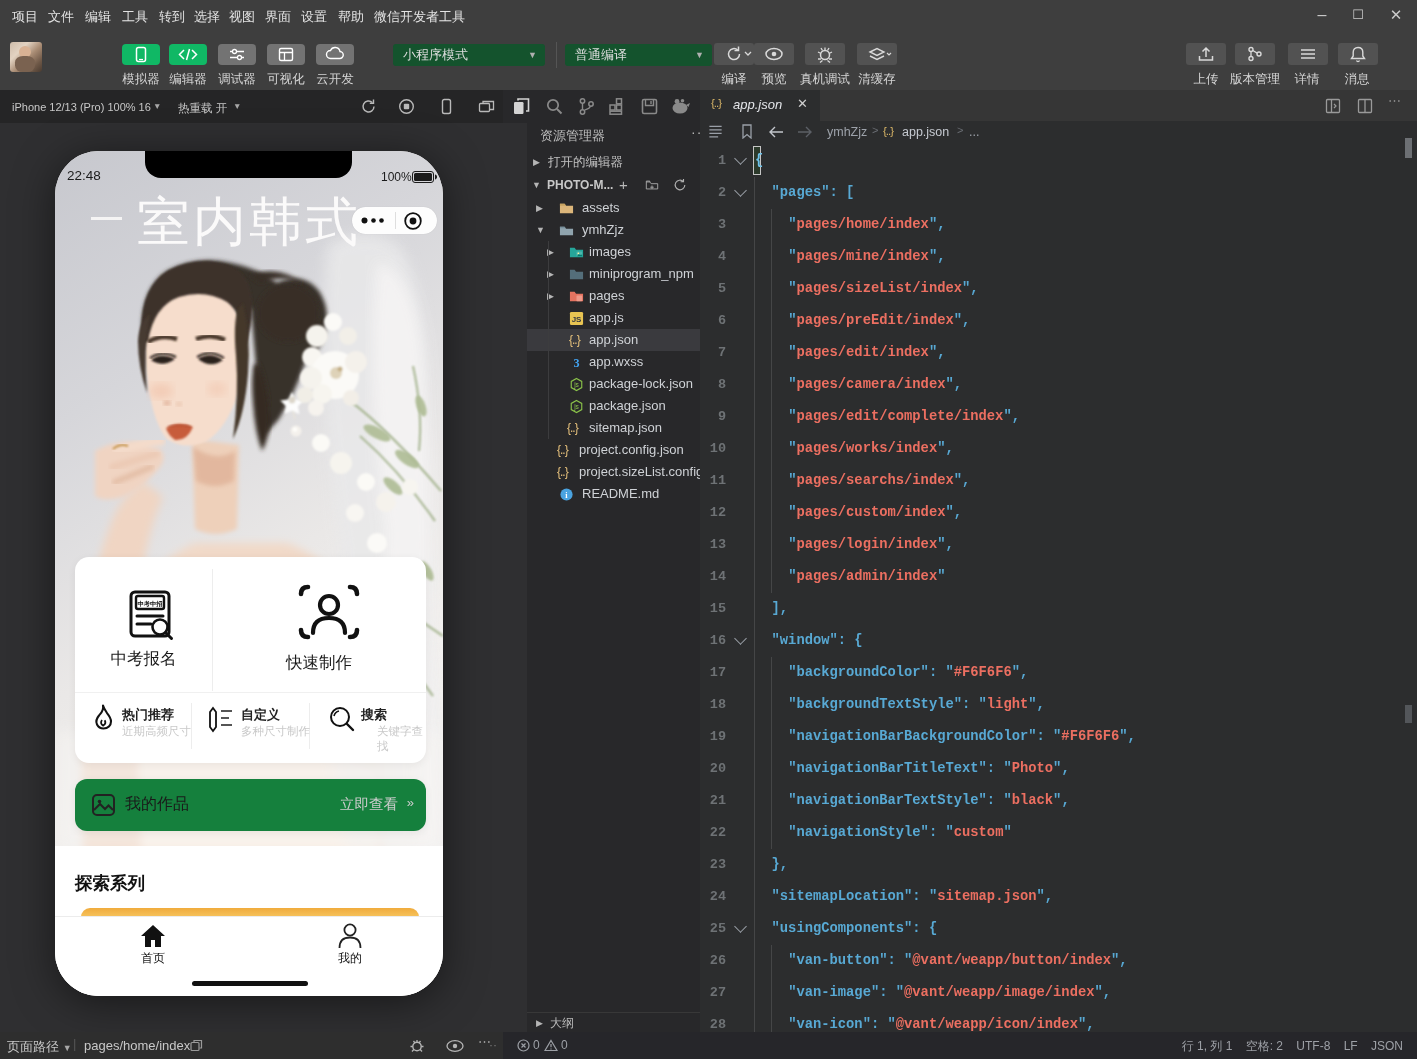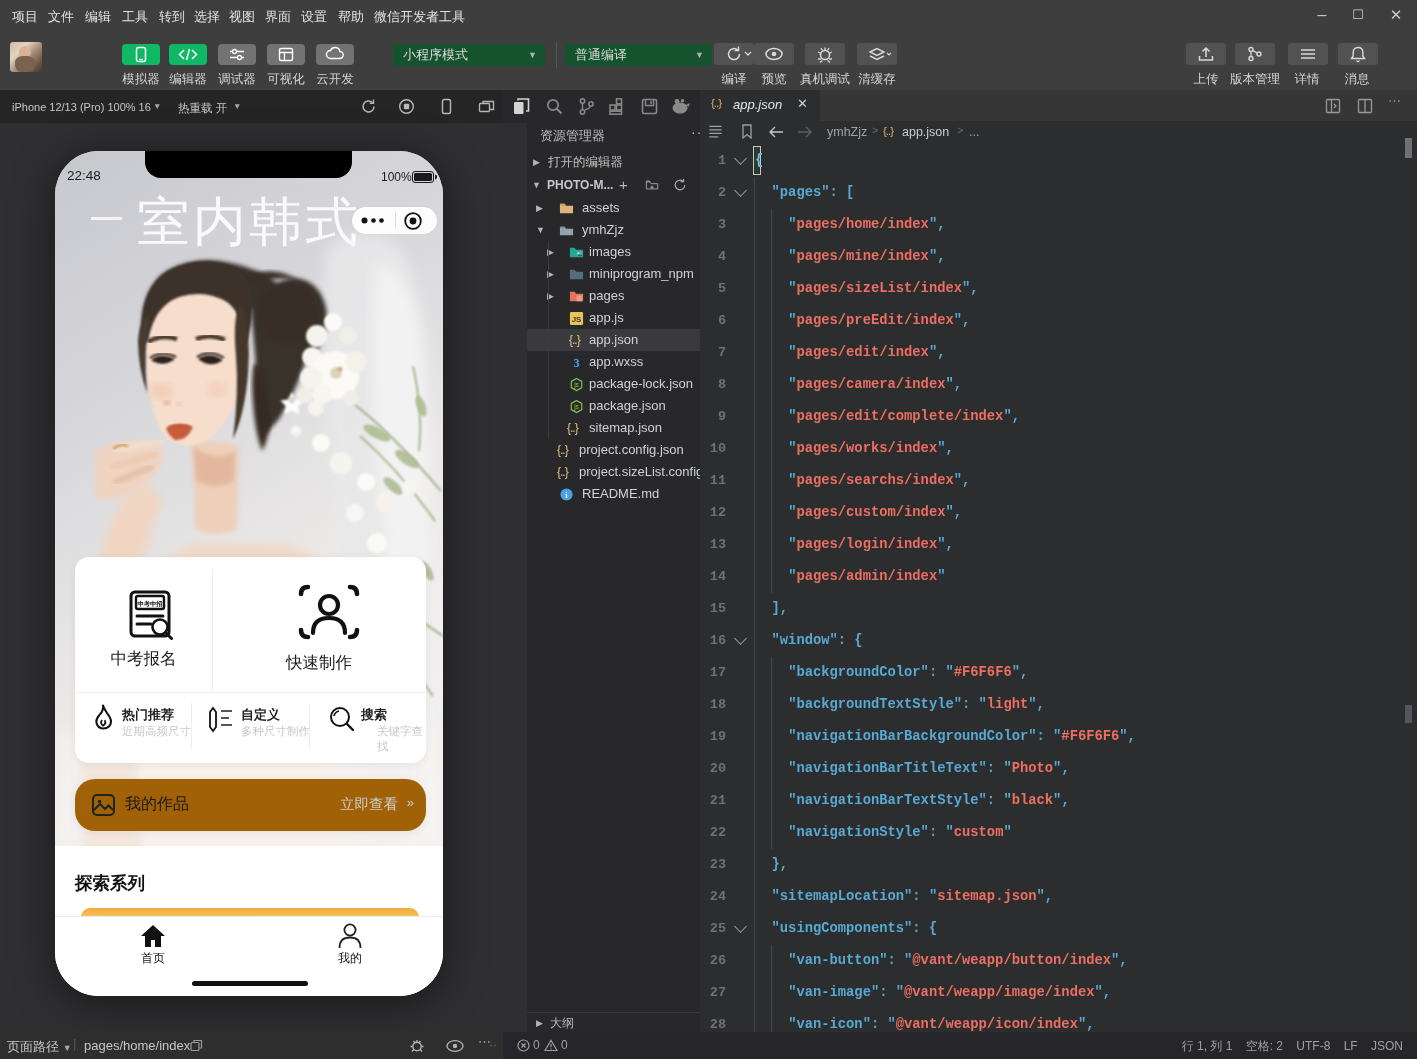--- a/index.html
+++ b/index.html
@@ -434,21 +434,21 @@
         <div style="position:absolute; left:166px; top:167px; font-size:11.5px; color:#c9c9c9;">多种尺寸制作</div>
         <svg style="position:absolute; left:253px; top:148px;" width="28" height="28" viewBox="0 0 28 28">
             <circle cx="12" cy="12" r="9" fill="none" stroke="#111" stroke-width="2"></circle>
             <path d="M19 19l6 6" stroke="#111" stroke-width="2.4" stroke-linecap="round"></path>
             <path d="M6 11 Q7 7 11 6" stroke="#111" stroke-width="1.6" fill="none"></path>
           </svg>
         <div style="position:absolute; left:286px; top:149px; font-size:13px; font-weight:bold; color:#222;">搜索</div>
         <div style="position:absolute; left:302px; top:167px; font-size:11.5px; color:#c9c9c9;">关键字查找</div>
       </div>
 
-      <div style="position:absolute; left:20px; top:628px; width:351px; height:52px; background:#a16207; border-radius:20px; box-shadow:0 2px 8px rgba(0,0,0,0.06);">
+      <div style="position:absolute; left:20px; top:628px; width:351px; height:52px; background:#15803d; border-radius:12px; box-shadow:0 2px 8px rgba(0,0,0,0.06);">
         <svg style="position:absolute; left:17px; top:15px;" width="23" height="22" viewBox="0 0 23 22">
             <rect x="1" y="1" width="21" height="20" rx="4" fill="none" stroke="#222" stroke-width="2"></rect>
             <circle cx="7.5" cy="7.5" r="1.8" fill="#222"></circle>
             <path d="M2 16l6-6 5 5 3.5-3.5L21 16" fill="none" stroke="#222" stroke-width="2"></path>
           </svg>
         <div style="position:absolute; left:50px; top:15px; font-size:16px; color:#1a1a1a;">我的作品</div>
         <div style="position:absolute; right:28px; top:16px; font-size:14.5px; color:#cccccc;">立即查看</div>
         <div style="position:absolute; right:12px; top:16px; font-size:13px; color:#cccccc;">»</div>
       </div>
 

